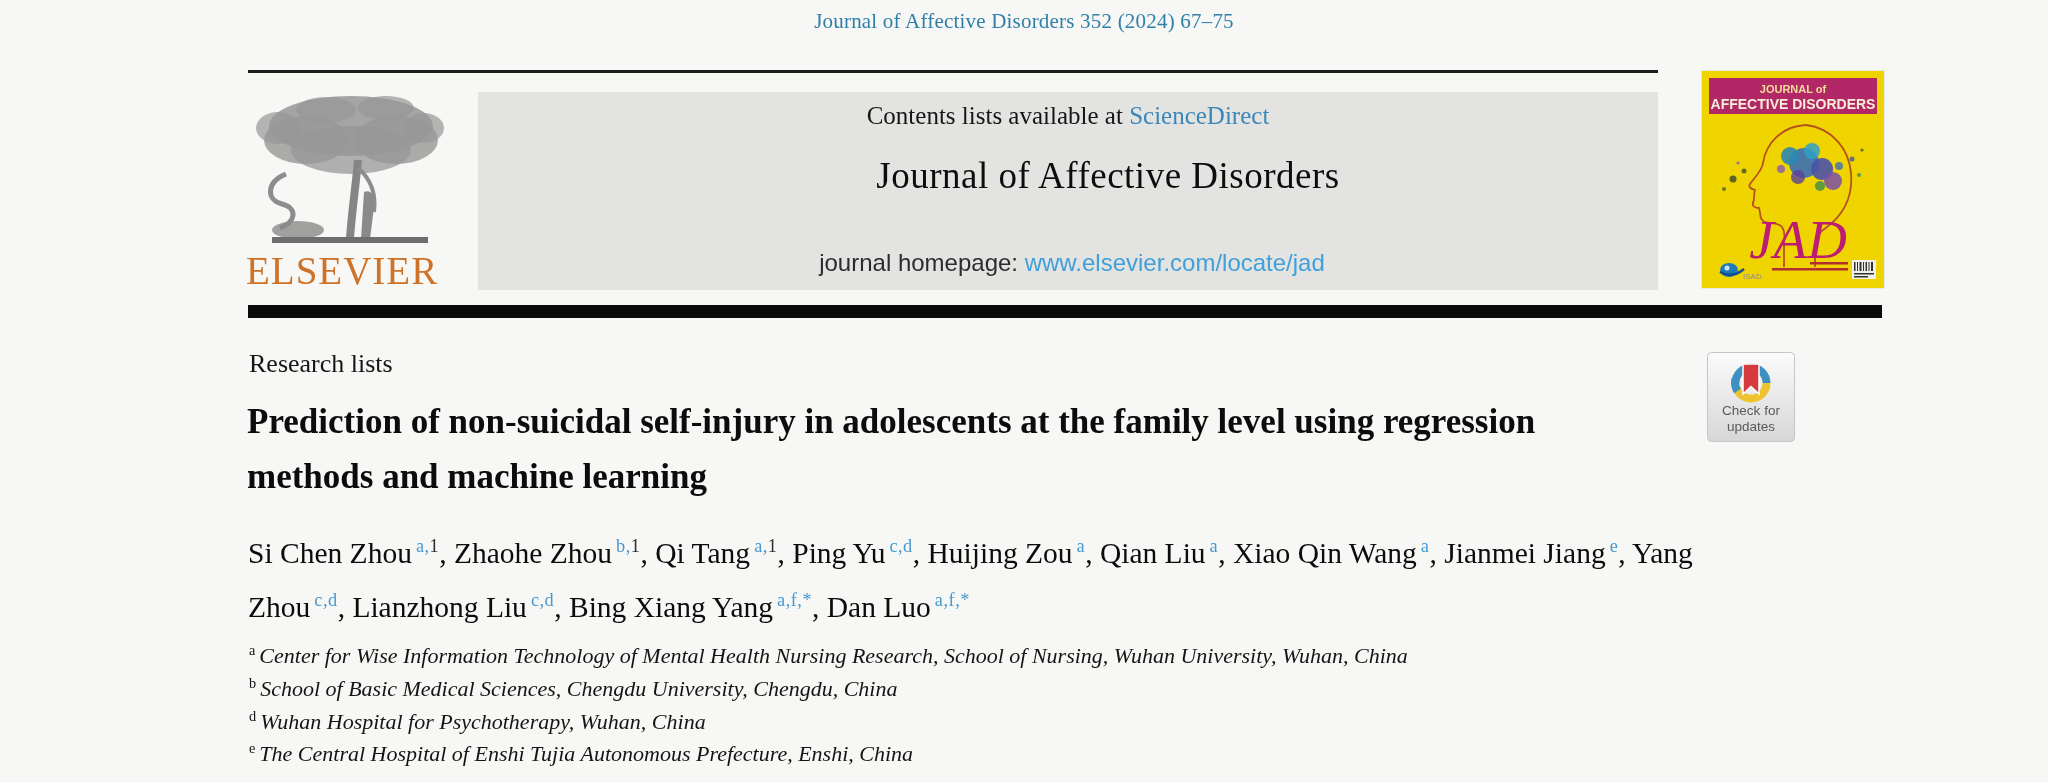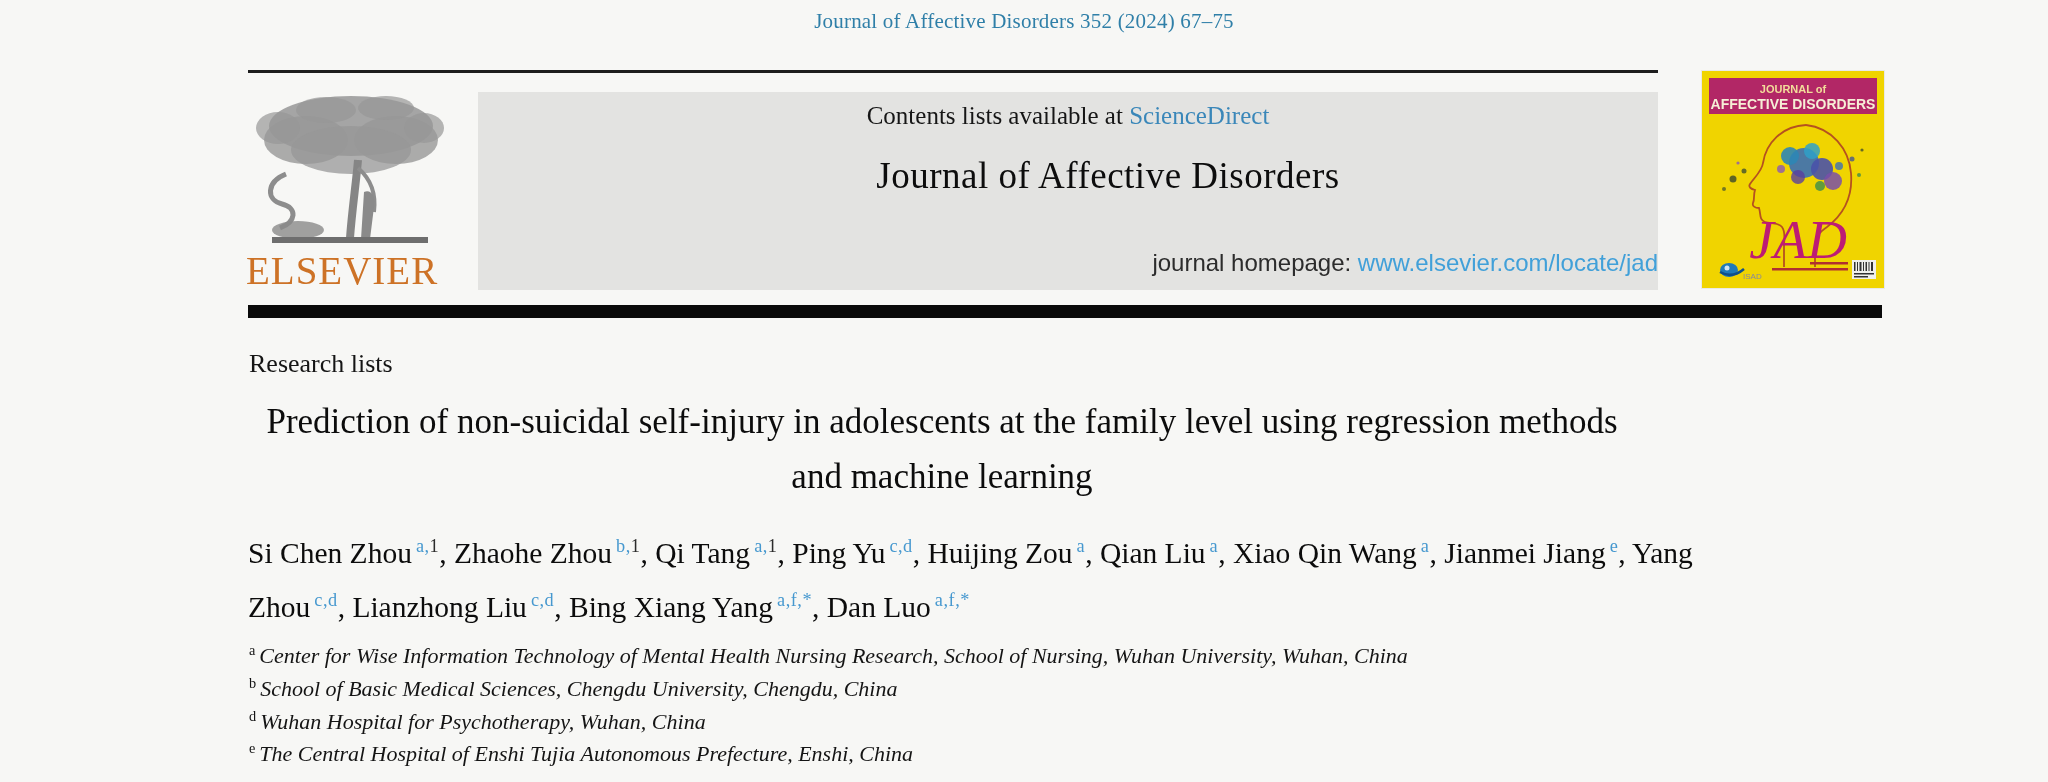--- a/index.html
+++ b/index.html
@@ -77,21 +77,21 @@
     text-align: center;
     font-size: 37px;
     letter-spacing: 0.5px;
     color: #0d0d0d;
     margin-left: 40px;
   }
   .homepage-line {
     position: absolute;
     bottom: 13px; left: 0;
     width: 100%;
-    text-align: right;
+    text-align: center;
     font-family: "Liberation Sans", sans-serif;
     font-size: 24px;
     color: #2c2c2c;
     padding-left: 8px;
   }
   .homepage-line a {
     color: #41a0d9;
     text-decoration: none;
     cursor: pointer;
   }
@@ -252,22 +252,41 @@
           <rect x="152" y="205" width="14" height="1.5"></rect>
         </g>
       </g>
     </svg>
   </div>
 
   <div class="thick-rule"></div>
 
   <div class="type-label">Research lists</div>
 
-  <h1 class="title" style="margin:0;font-weight:normal;text-align:center;">Prediction of non-suicidal self-injury in adolescents at the family level using regression methods and machine learning</h1>
-
+  <h1 class="title" style="margin:0;font-weight:bold;">Prediction of non-suicidal self-injury in adolescents at the family level using regression methods and machine learning</h1>
+
+  <div class="badge">
+    <svg width="88" height="90" viewBox="0 0 88 90">
+      <defs>
+        <linearGradient id="badgeGrad" x1="0" y1="0" x2="0" y2="1">
+          <stop offset="0" stop-color="#fbfbfb"></stop>
+          <stop offset="1" stop-color="#d7d7d7"></stop>
+        </linearGradient>
+      </defs>
+      <rect x="0.5" y="0.5" width="87" height="89" rx="4" fill="url(#badgeGrad)" stroke="#c6c6c6"></rect>
+      <g>
+        <path d="M 28.5 31 A 15.5 15.5 0 0 1 59.5 31" stroke="#3e90c2" stroke-width="8" fill="none"></path>
+        <path d="M 28.5 31 A 15.5 15.5 0 0 0 59.5 31" stroke="#eec32f" stroke-width="8" fill="none"></path>
+        <path d="M 27 38 A 15.5 15.5 0 0 1 25 26" stroke="#3e90c2" stroke-width="8" fill="none" transform="translate(3.5,1)"></path>
+        <polygon points="36,12 52,12 52,42 44,34.5 36,42" fill="#d63b3c" stroke="#fdfdfd" stroke-width="1.5"></polygon>
+      </g>
+      <text x="44" y="63" text-anchor="middle" font-family="Liberation Sans, sans-serif" font-size="13.5" fill="#5a5a5c">Check for</text>
+      <text x="44" y="79" text-anchor="middle" font-family="Liberation Sans, sans-serif" font-size="13.5" fill="#5a5a5c">updates</text>
+    </svg>
+  </div>
 
   <div class="authors"><span><span>Si Chen Zhou</span><sup class="author-sup"><span class="sup-blue">a</span><span class="sup-blue">,</span><span class="sup-dark">1</span></sup>, </span><span><span>Zhaohe Zhou</span><sup class="author-sup"><span class="sup-blue">b</span><span class="sup-blue">,</span><span class="sup-dark">1</span></sup>, </span><span><span>Qi Tang</span><sup class="author-sup"><span class="sup-blue">a</span><span class="sup-blue">,</span><span class="sup-dark">1</span></sup>, </span><span><span>Ping Yu</span><sup class="author-sup"><span class="sup-blue">c</span><span class="sup-blue">,</span><span class="sup-blue">d</span></sup>, </span><span><span>Huijing Zou</span><sup class="author-sup"><span class="sup-blue">a</span></sup>, </span><span><span>Qian Liu</span><sup class="author-sup"><span class="sup-blue">a</span></sup>, </span><span><span>Xiao Qin Wang</span><sup class="author-sup"><span class="sup-blue">a</span></sup>, </span><span><span>Jianmei Jiang</span><sup class="author-sup"><span class="sup-blue">e</span></sup>, </span><span><span>Yang Zhou</span><sup class="author-sup"><span class="sup-blue">c</span><span class="sup-blue">,</span><span class="sup-blue">d</span></sup>, </span><span><span>Lianzhong Liu</span><sup class="author-sup"><span class="sup-blue">c</span><span class="sup-blue">,</span><span class="sup-blue">d</span></sup>, </span><span><span>Bing Xiang Yang</span><sup class="author-sup"><span class="sup-blue">a</span><span class="sup-blue">,</span><span class="sup-blue">f</span><span class="sup-blue">,</span><span class="sup-blue">*</span></sup>, </span><span><span>Dan Luo</span><sup class="author-sup"><span class="sup-blue">a</span><span class="sup-blue">,</span><span class="sup-blue">f</span><span class="sup-blue">,</span><span class="sup-blue">*</span></sup></span></div>
 
   <div class="affiliations">
       <div class="aff-line"><sup class="aff-sup">a</sup><span class="aff-text">Center for Wise Information Technology of Mental Health Nursing Research, School of Nursing, Wuhan University, Wuhan, China</span></div>
       <div class="aff-line"><sup class="aff-sup">b</sup><span class="aff-text">School of Basic Medical Sciences, Chengdu University, Chengdu, China</span></div>
       <div class="aff-line"><sup class="aff-sup">d</sup><span class="aff-text">Wuhan Hospital for Psychotherapy, Wuhan, China</span></div>
       <div class="aff-line"><sup class="aff-sup">e</sup><span class="aff-text">The Central Hospital of Enshi Tujia Autonomous Prefecture, Enshi, China</span></div>
     </div>
 

